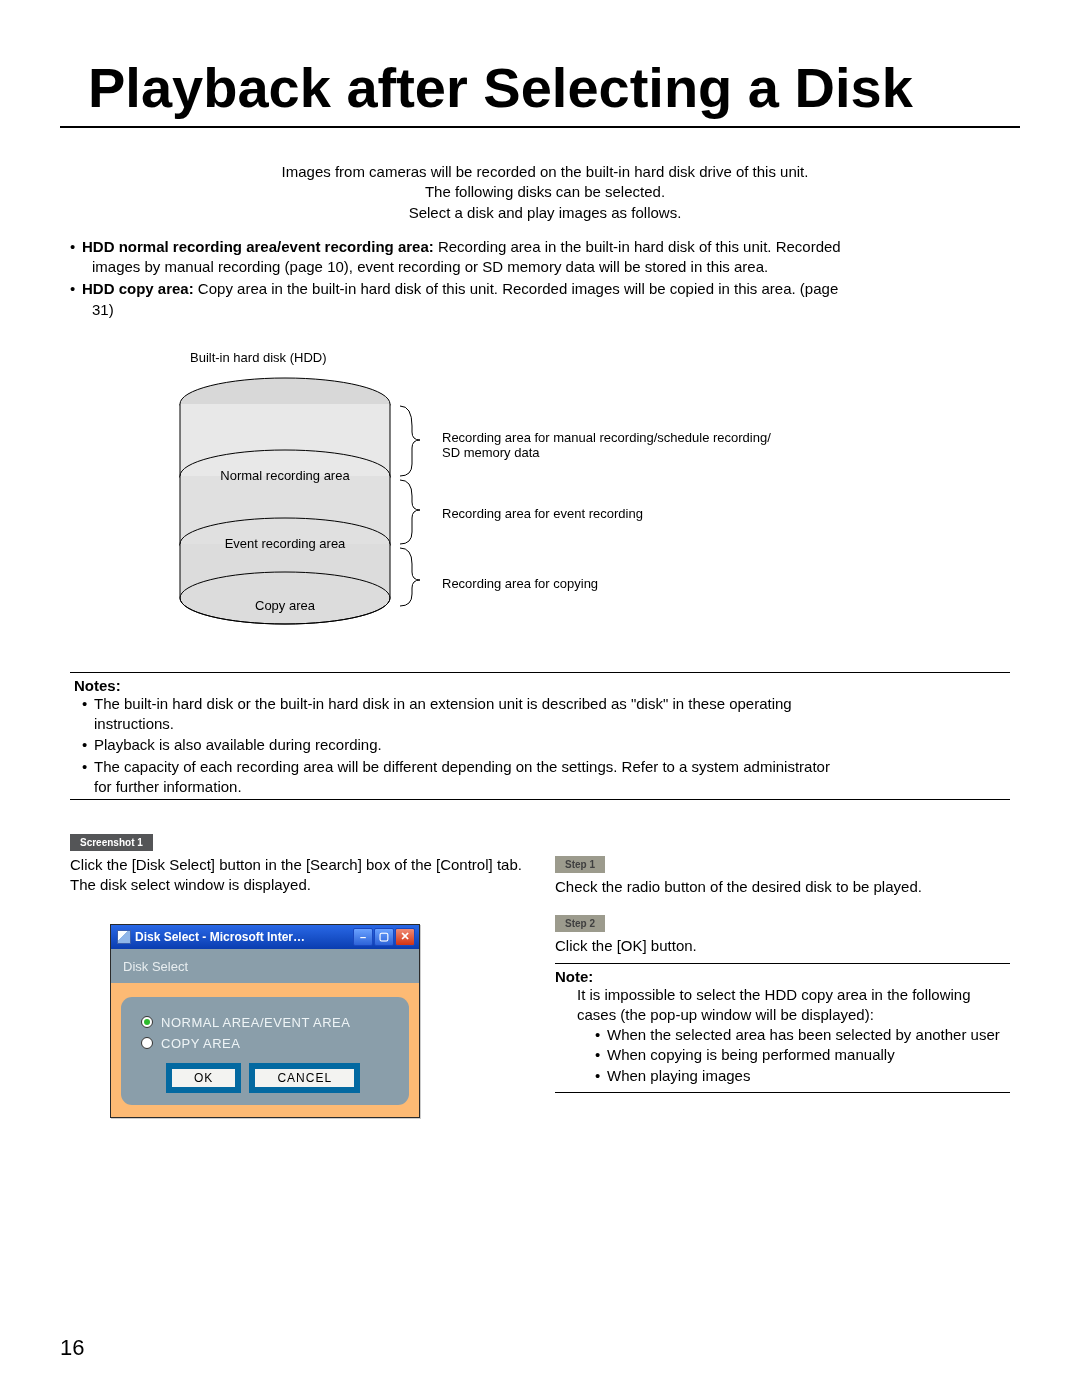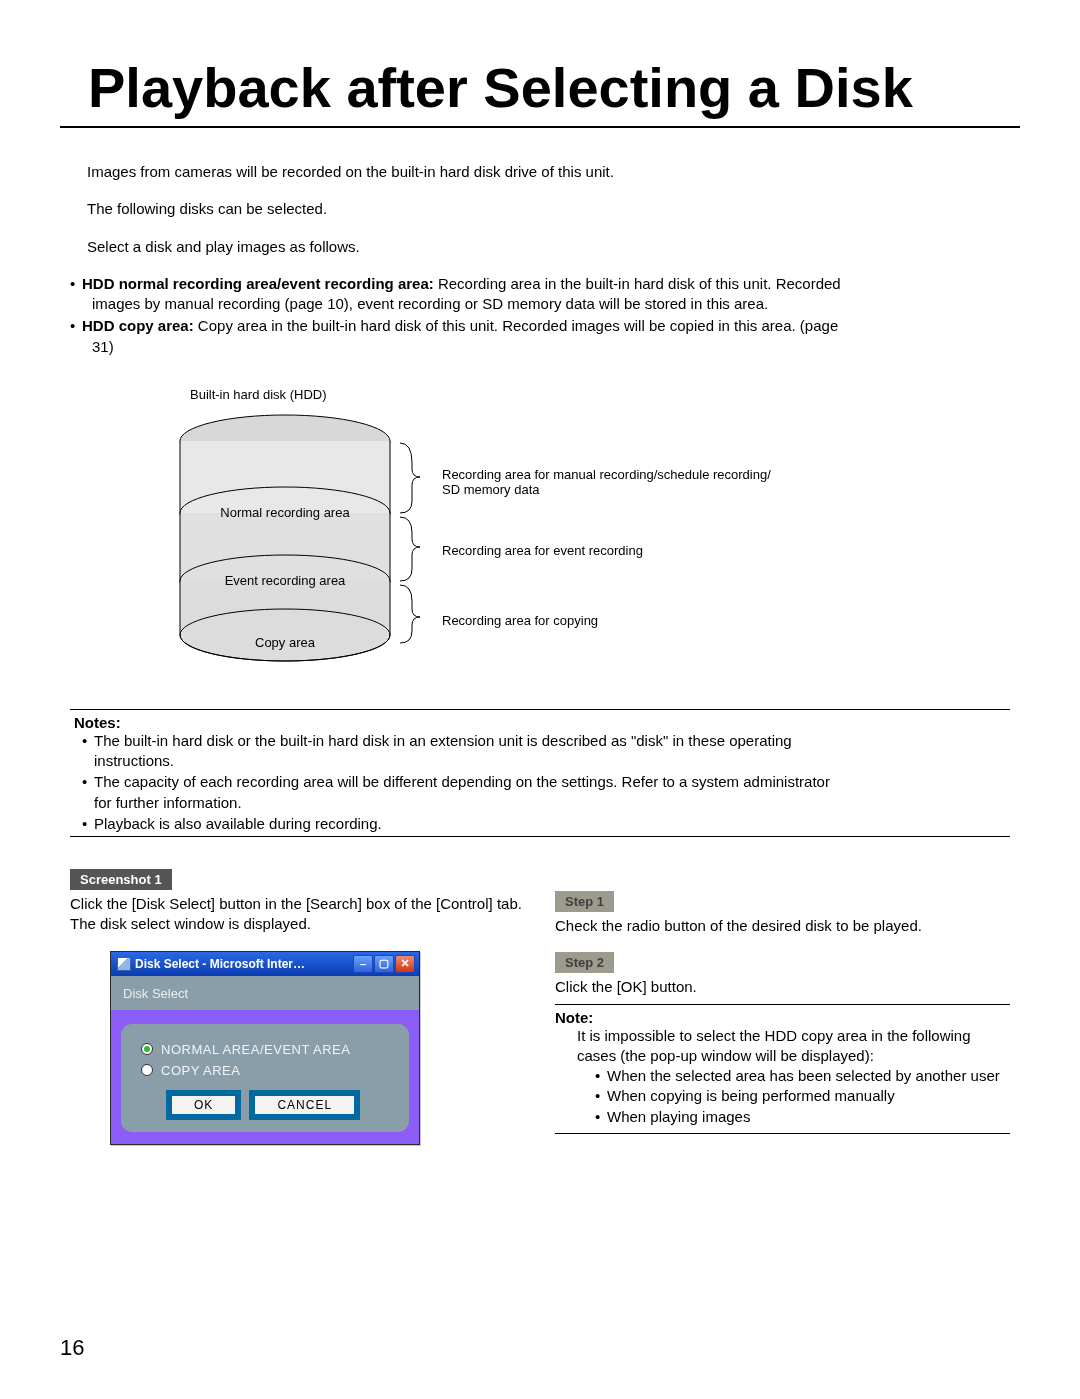--- a/index.html
+++ b/index.html
@@ -17,21 +17,21 @@
     font-family: "Arial Narrow", Arial, sans-serif;
     font-stretch: condensed;
     font-weight: 700;
     font-size: 56px;
     letter-spacing: 0;
     margin-left: 28px;
     margin-bottom: 6px;
   }
   .hr-title { border: none; border-top: 2px solid #000; margin-bottom: 34px; }
   .body-text { margin-left: 10px; line-height: 1.35; }
-  .body-text p { margin: 17px; }
+  .body-text p { margin: 0; text-align: center; }
   .bullets { margin-top: 14px; margin-left: 10px; }
   .bullets .bullet { margin-bottom: 2px; line-height: 1.35; }
   .indent { padding-left: 22px; }
   .dot { display: inline-block; width: 12px; }
   .diagram-wrap { position: relative; width: 100%; height: 300px; margin-top: 30px; }
   .disk-caption { position: absolute; left: 130px; top: 0; font-size: 13px; }
   .disk {
     position: absolute;
     left: 115px; top: 26px;
     width: 220px; height: 250px;
@@ -43,37 +43,37 @@
   .notes-label { font-weight: 700; margin-left: 14px; }
   .notes-list { margin-left: 22px; line-height: 1.35; }
   .notes-list .note-item { margin-bottom: 1px; }
   .columns { display: flex; margin-top: 32px; gap: 30px; padding: 0 10px; }
   .col { flex: 1 1 0; }
   .tag-label {
     display: inline-block;
     background: #545557;
     color: #fff;
     font-weight: 700;
-    font-size: 13px;
+    font-size: 10px;
     padding: 3px 10px 3px 10px;
     margin-bottom: 4px;
   }
-  .left-desc { line-height: 1.35; margin-bottom: 16px; }
+  .left-desc { line-height: 1.35; margin-bottom: 28px; }
   .step-label { background: #9c9b8d; color: #404040; }
   .step-text { margin-bottom: 16px; line-height: 1.35; }
   .col-hr { border: none; border-top: 1px solid #000; margin: 6px 0 4px 0; }
   .note2-label { font-weight: 700; }
   .note2-body { padding-left: 22px; line-height: 1.35; }
   .note2-list { padding-left: 18px; }
 
   
   .dialog {
     width: 310px;
     margin-left: 40px;
-    background: #8b5cf6;
+    background: #fdba74;
     border: 1px solid #2a2a2a;
     box-shadow: 1px 1px 0 rgba(0,0,0,0.2);
   }
   .titlebar {
     display: flex; align-items: center;
     background: linear-gradient(to bottom, #2968e6 0%, #0a3db0 100%);
     color: #fff;
     font-size: 12px;
     font-weight: 700;
     padding: 3px 4px 3px 6px;
@@ -191,24 +191,24 @@
   <div class="anno" style="left:382px; top:156px">Recording area for event recording</div>
   <div class="anno" style="left:382px; top:226px">Recording area for copying</div>
 </div>
 
 <hr class="hr-notes">
 <div class="notes-label">Notes:</div>
 <div class="notes-list">
   <div class="note-item"><span class="dot">•</span><span>The built-in hard disk or the built-in hard disk in an extension unit is described as "disk" in these operating</span>
     <div style="padding-left:12px">instructions.</div>
   </div>
+  <div class="note-item"><span class="dot">•</span><span>Playback is also available during recording.</span></div>
   <div class="note-item"><span class="dot">•</span><span>The capacity of each recording area will be different depending on the settings. Refer to a system administrator</span>
     <div style="padding-left:12px">for further information.</div>
   </div>
-  <div class="note-item"><span class="dot">•</span><span>Playback is also available during recording.</span></div>
 </div>
 <hr class="hr-notes" style="margin-top:2px">
 
 <div class="columns">
   <div class="col">
     <div class="tag-label">Screenshot 1</div>
     <div class="left-desc">Click the [Disk Select] button in the [Search] box of the [Control] tab. The disk select window is displayed.</div>
 
     <div class="dialog">
       <div class="titlebar">

